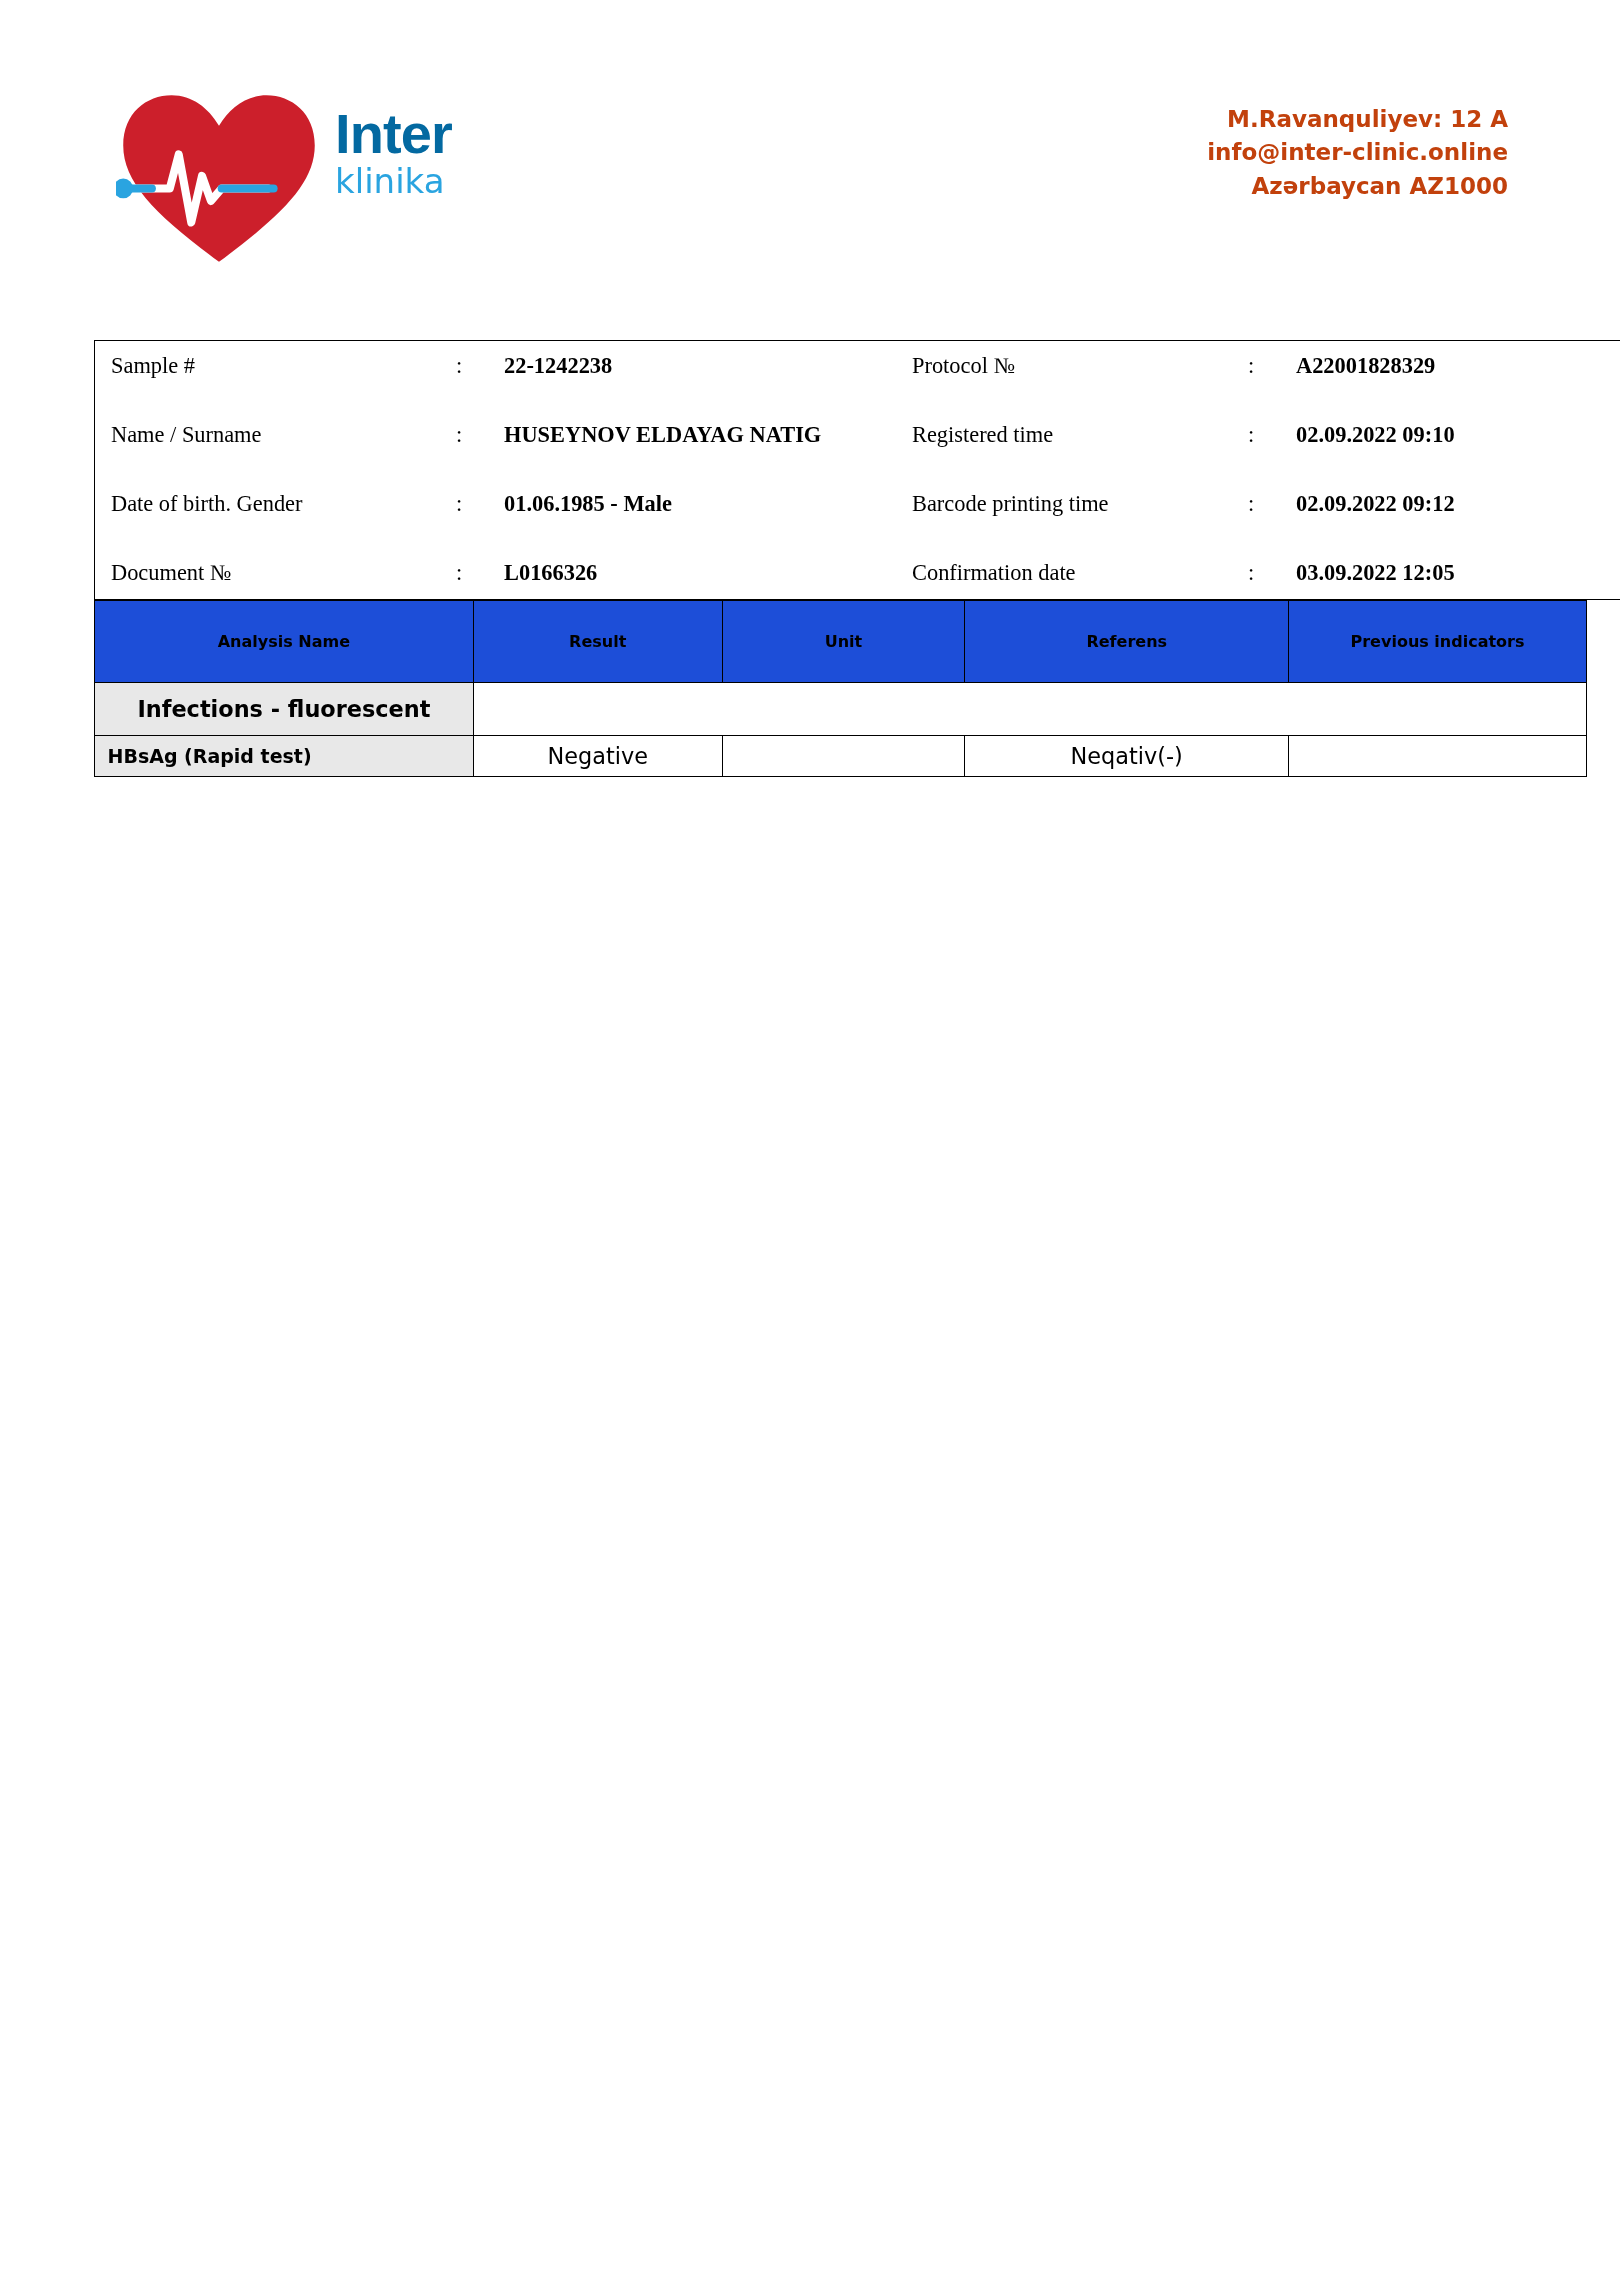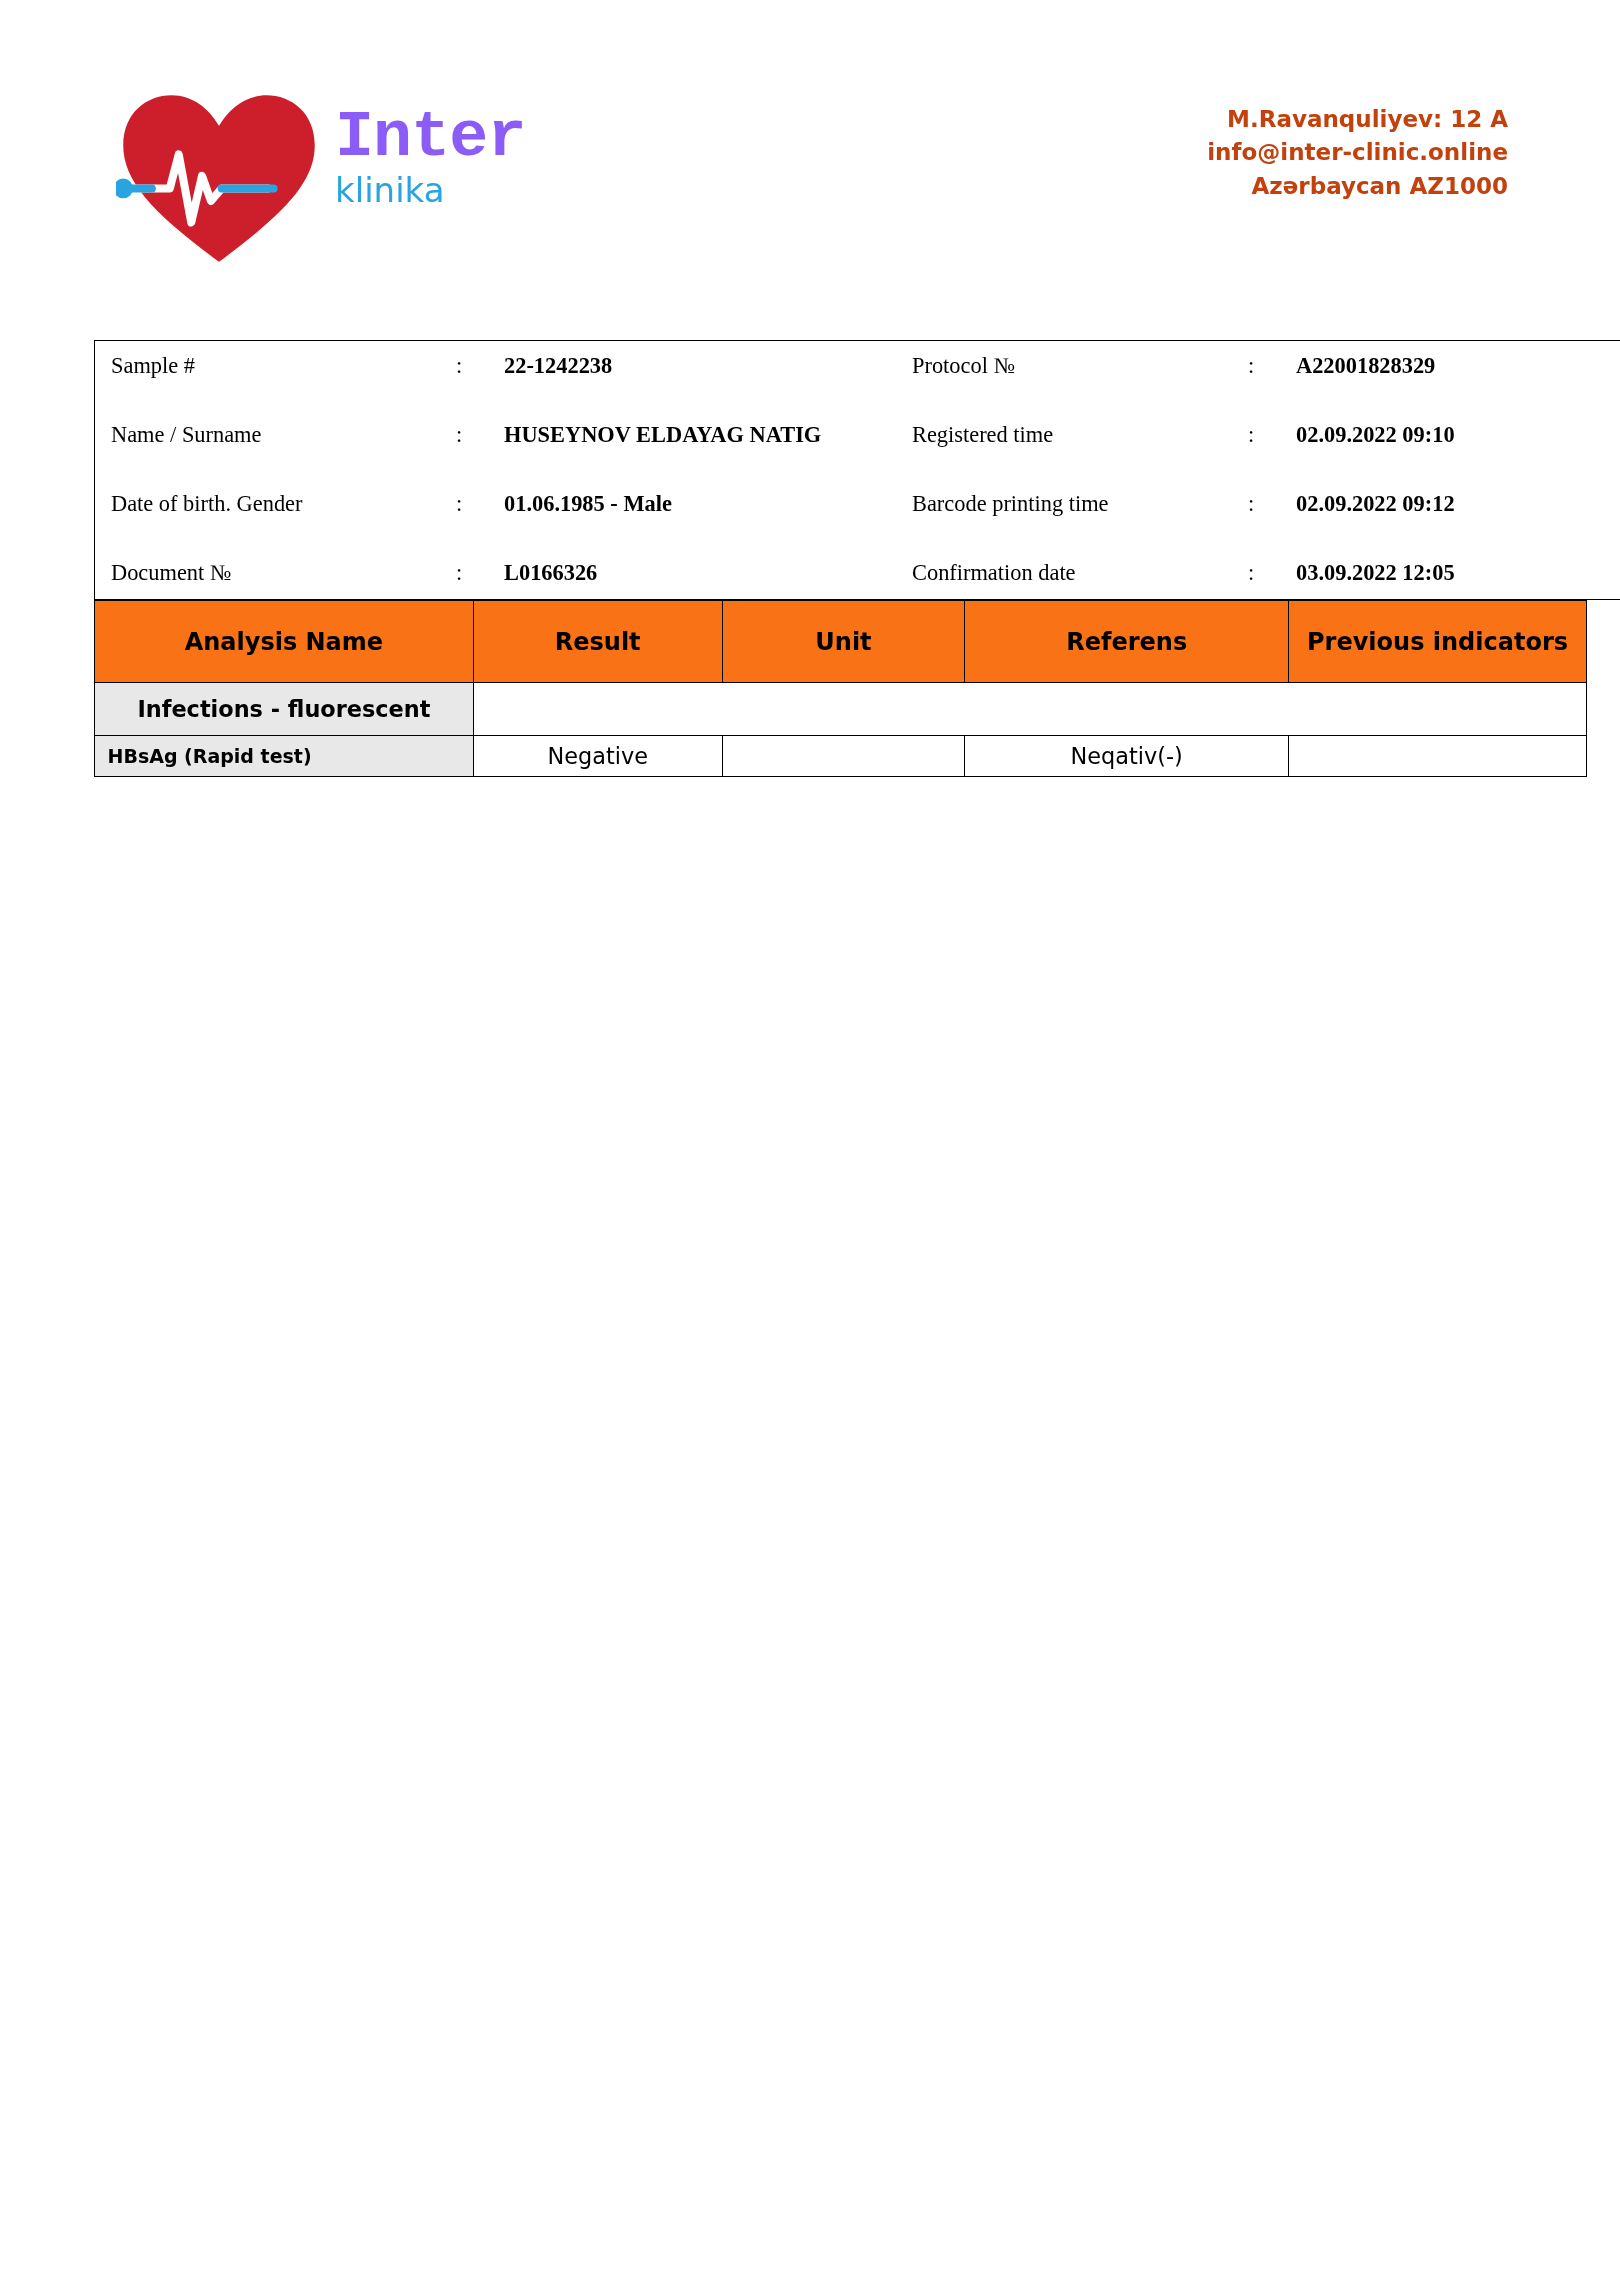--- a/index.html
+++ b/index.html
@@ -45,24 +45,24 @@
     width: 206px;
     height: 179px;
   }
   .logo-text {
     position: absolute;
     left: 219px;
     top: 25px;
     width: 251px;
   }
   .logo-inter {
-    font-family: Liberation Mono, monospace;
-    font-weight: bold;
-    font-size: 65px;
-    color: #8b5cf6;
+    font-family: Liberation Sans, sans-serif;
+    font-weight: bold;
+    font-size: 56px;
+    color: #0369a1;
     line-height: 1;
     letter-spacing: -0.9px;
   }
   .logo-klinika {
     font-family: "DejaVu Sans", sans-serif;
     font-size: 34px;
     color: #2aa4e0;
     line-height: 1.15;
     letter-spacing: 0px;
   }
@@ -118,22 +118,22 @@
   .results-table {
     width: 1433px;
     margin-top: 0;
     border: 0.9px solid #000;
   }
   .results-table th, .results-table td {
     border: 0.9px solid #000;
     font-family: "DejaVu Sans", sans-serif;
   }
   .results-table th {
-    background: #f97316;
-    font-size: 24px;
+    background: #1d4ed8;
+    font-size: 16px;
     font-weight: bold;
     height: 77px;
     padding: 1.8px 5.4px;
     text-align: center;
     line-height: 1.25;
   }
   .col-name { width: 367px; }
   .col-result { width: 237px; }
   .col-unit { width: 231px; }
   .col-ref { width: 312px; }

